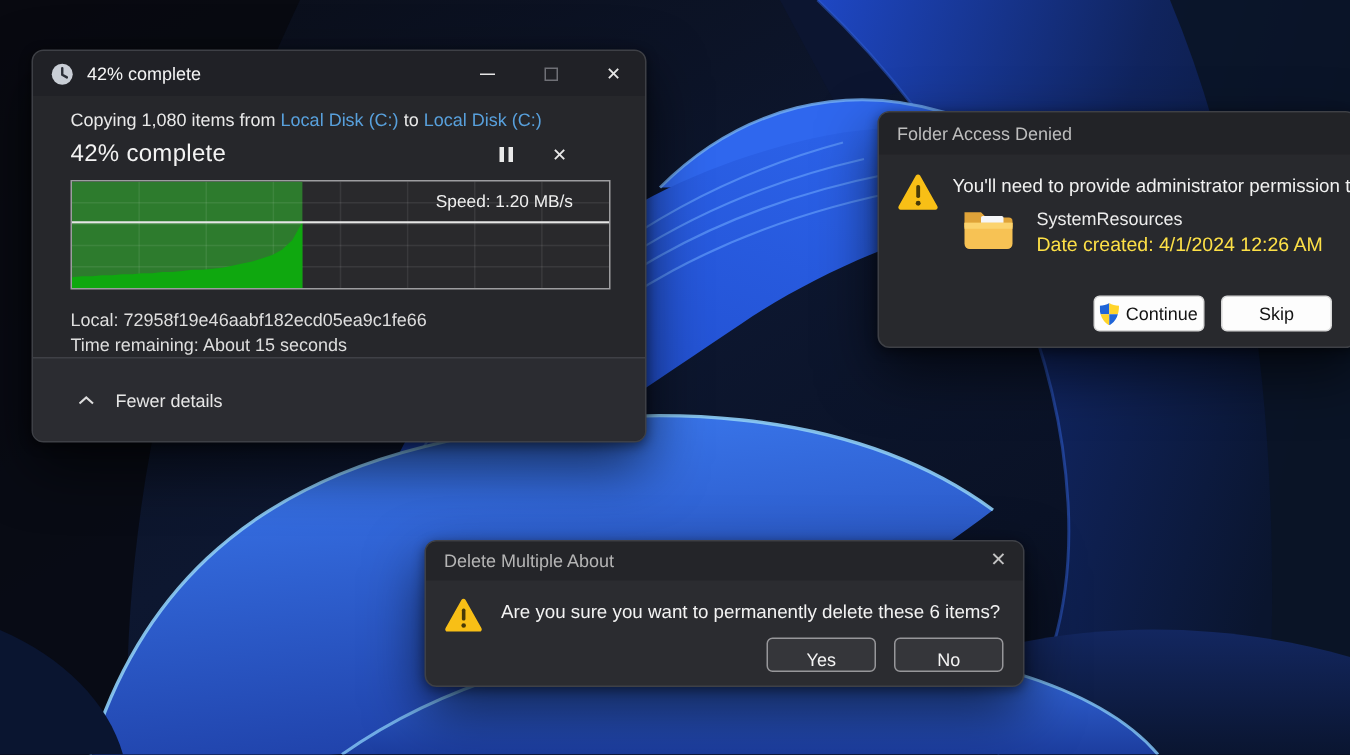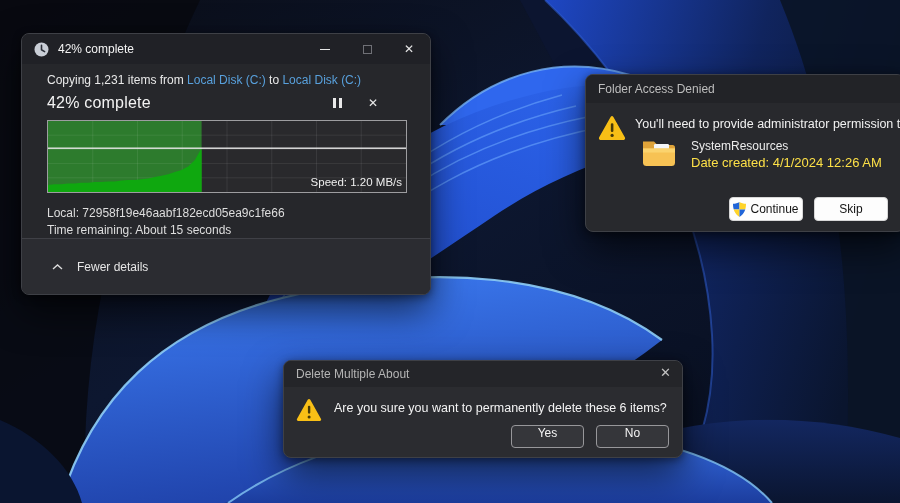--- a/index.html
+++ b/index.html
@@ -44,21 +44,21 @@
   .heading-row { display:flex; align-items:center; margin-top:7px; }
   .progress-heading { font-size:16px; font-weight:400; color:#f3f3f3; letter-spacing:.2px; }
   .op-controls { margin-left:auto; display:flex; align-items:center; gap:26px; padding-right:27px; }
   .pause-icon { display:flex; gap:3px; }
   .pause-icon i { display:block; width:3px; height:10px; background:#e9e9e9; }
   .op-cancel { color:#e9e9e9; font-size:12px; line-height:1; }
 
   .graph-box { position:relative; margin-top:8px; width:360px; height:73px;
                border:1px solid #9d9da0; background:#29292c; }
   .graph-box svg { display:block; }
-  .speed-label { position:absolute; top:8px; right:4px; font-size:11.5px; color:#efefef;margin-top:47px; }
+  .speed-label { position:absolute; top:8px; right:24px; font-size:11.5px; color:#efefef; }
 
   .detail-lines { margin-top:12px; font-size:12px; line-height:17px; color:#dedede; }
 
   .copy-footer { position:absolute; left:0; right:0; bottom:0; height:56px;
                  background:#2b2c31; border-top:1px solid #3f4046;
                  display:flex; align-items:center; gap:14px; padding-left:30px;
                  font-size:12px; color:#e6e6e6; cursor:pointer; }
 
   
   .folder-dialog { left:585px; top:74px; width:320px; height:158px; background:#28292d; }
@@ -78,21 +78,21 @@
   .shield-icon { width:13px; height:15px; flex:0 0 auto; }
 
   
   .delete-dialog { left:283px; top:360px; width:400px; height:98px; background:#2b2c30; }
   .delete-dialog .titlebar { height:26px; background:#242529; color:#b5b5b5; }
   .dd-close { position:absolute; right:11px; top:5px; background:none; border:none;
               color:#c3c3c3; font-size:13px; line-height:1; cursor:pointer; }
   .delete-dialog .warn-icon { left:12px; top:37px; width:26px; height:24px; }
   .delete-msg { position:absolute; left:50px; top:40px; font-size:12.5px; color:#f3f3f3; }
   .dd-buttons { position:absolute; right:13px; bottom:9px; display:flex; gap:12px; }
-  .dark-btn { width:73px; height:23px; display:flex; align-items:flex-start; justify-content:center;
+  .dark-btn { width:73px; height:23px; display:flex; align-items:flex-end; justify-content:center;
               background:var(--dark-button-bg); color:#f4f4f4; font-size:12px;
               border:1px solid #97979a; border-radius:4px; cursor:pointer;
               font-family:inherit; }
 </style>
 </head>
 <body>
 
 <svg class="wallpaper" width="900" height="503" viewBox="0 0 900 503" preserveAspectRatio="none">
   <defs>
     <linearGradient id="gBase" x1="0" y1="0" x2="1" y2="1">
@@ -167,21 +167,21 @@
       <button class="win-btn">
         <span class="max-glyph"></span>
       </button>
       <button class="win-btn">
         <span class="close-glyph">✕</span>
       </button>
     </div>
   </header>
 
   <div class="copy-body">
-    <p class="copy-line"><span>Copying 1,231 items from </span><span class="disk-link">Local Disk (C:)</span><span> to </span><span class="disk-link">Local Disk (C:)</span></p>
+    <p class="copy-line"><span>Copying 1,080 items from </span><span class="disk-link">Local Disk (C:)</span><span> to </span><span class="disk-link">Local Disk (C:)</span></p>
 
     <div class="heading-row">
       <span class="progress-heading">42% complete</span>
       <span class="op-controls">
         <button class="win-btn" style="width:auto;height:auto;">
           <span class="pause-icon">
               <i></i>
               <i></i>
             </span>
         </button>

